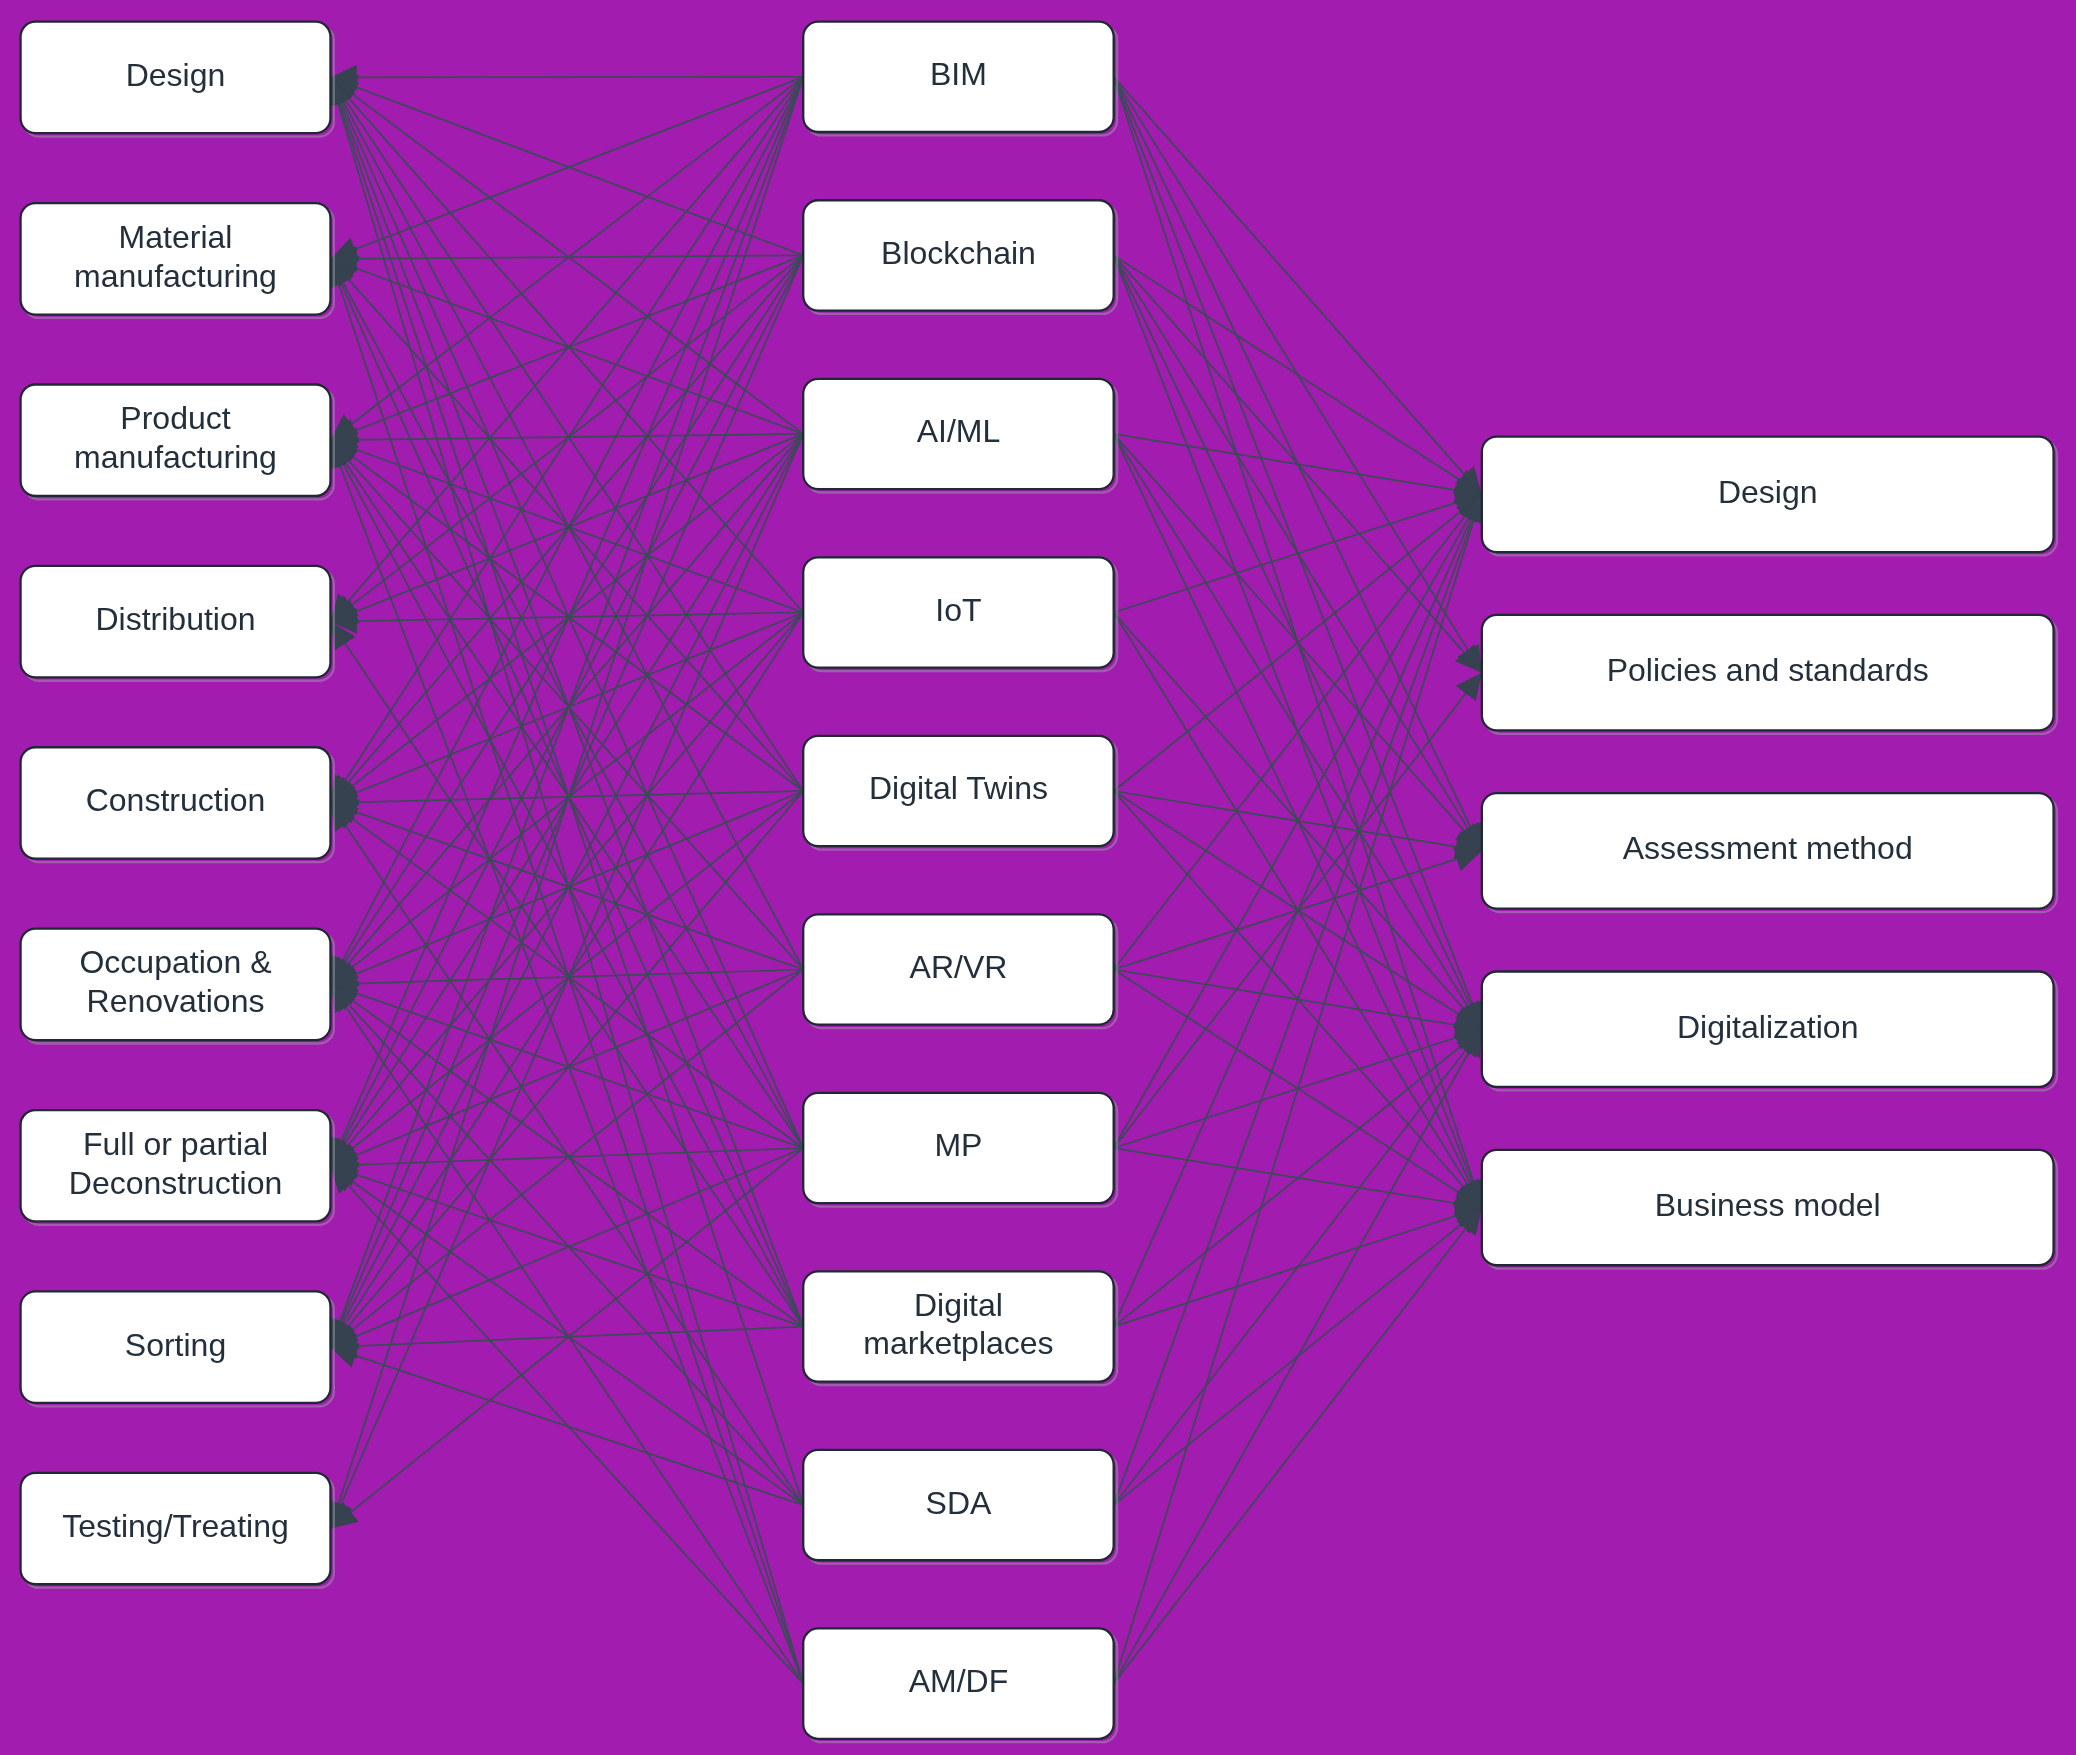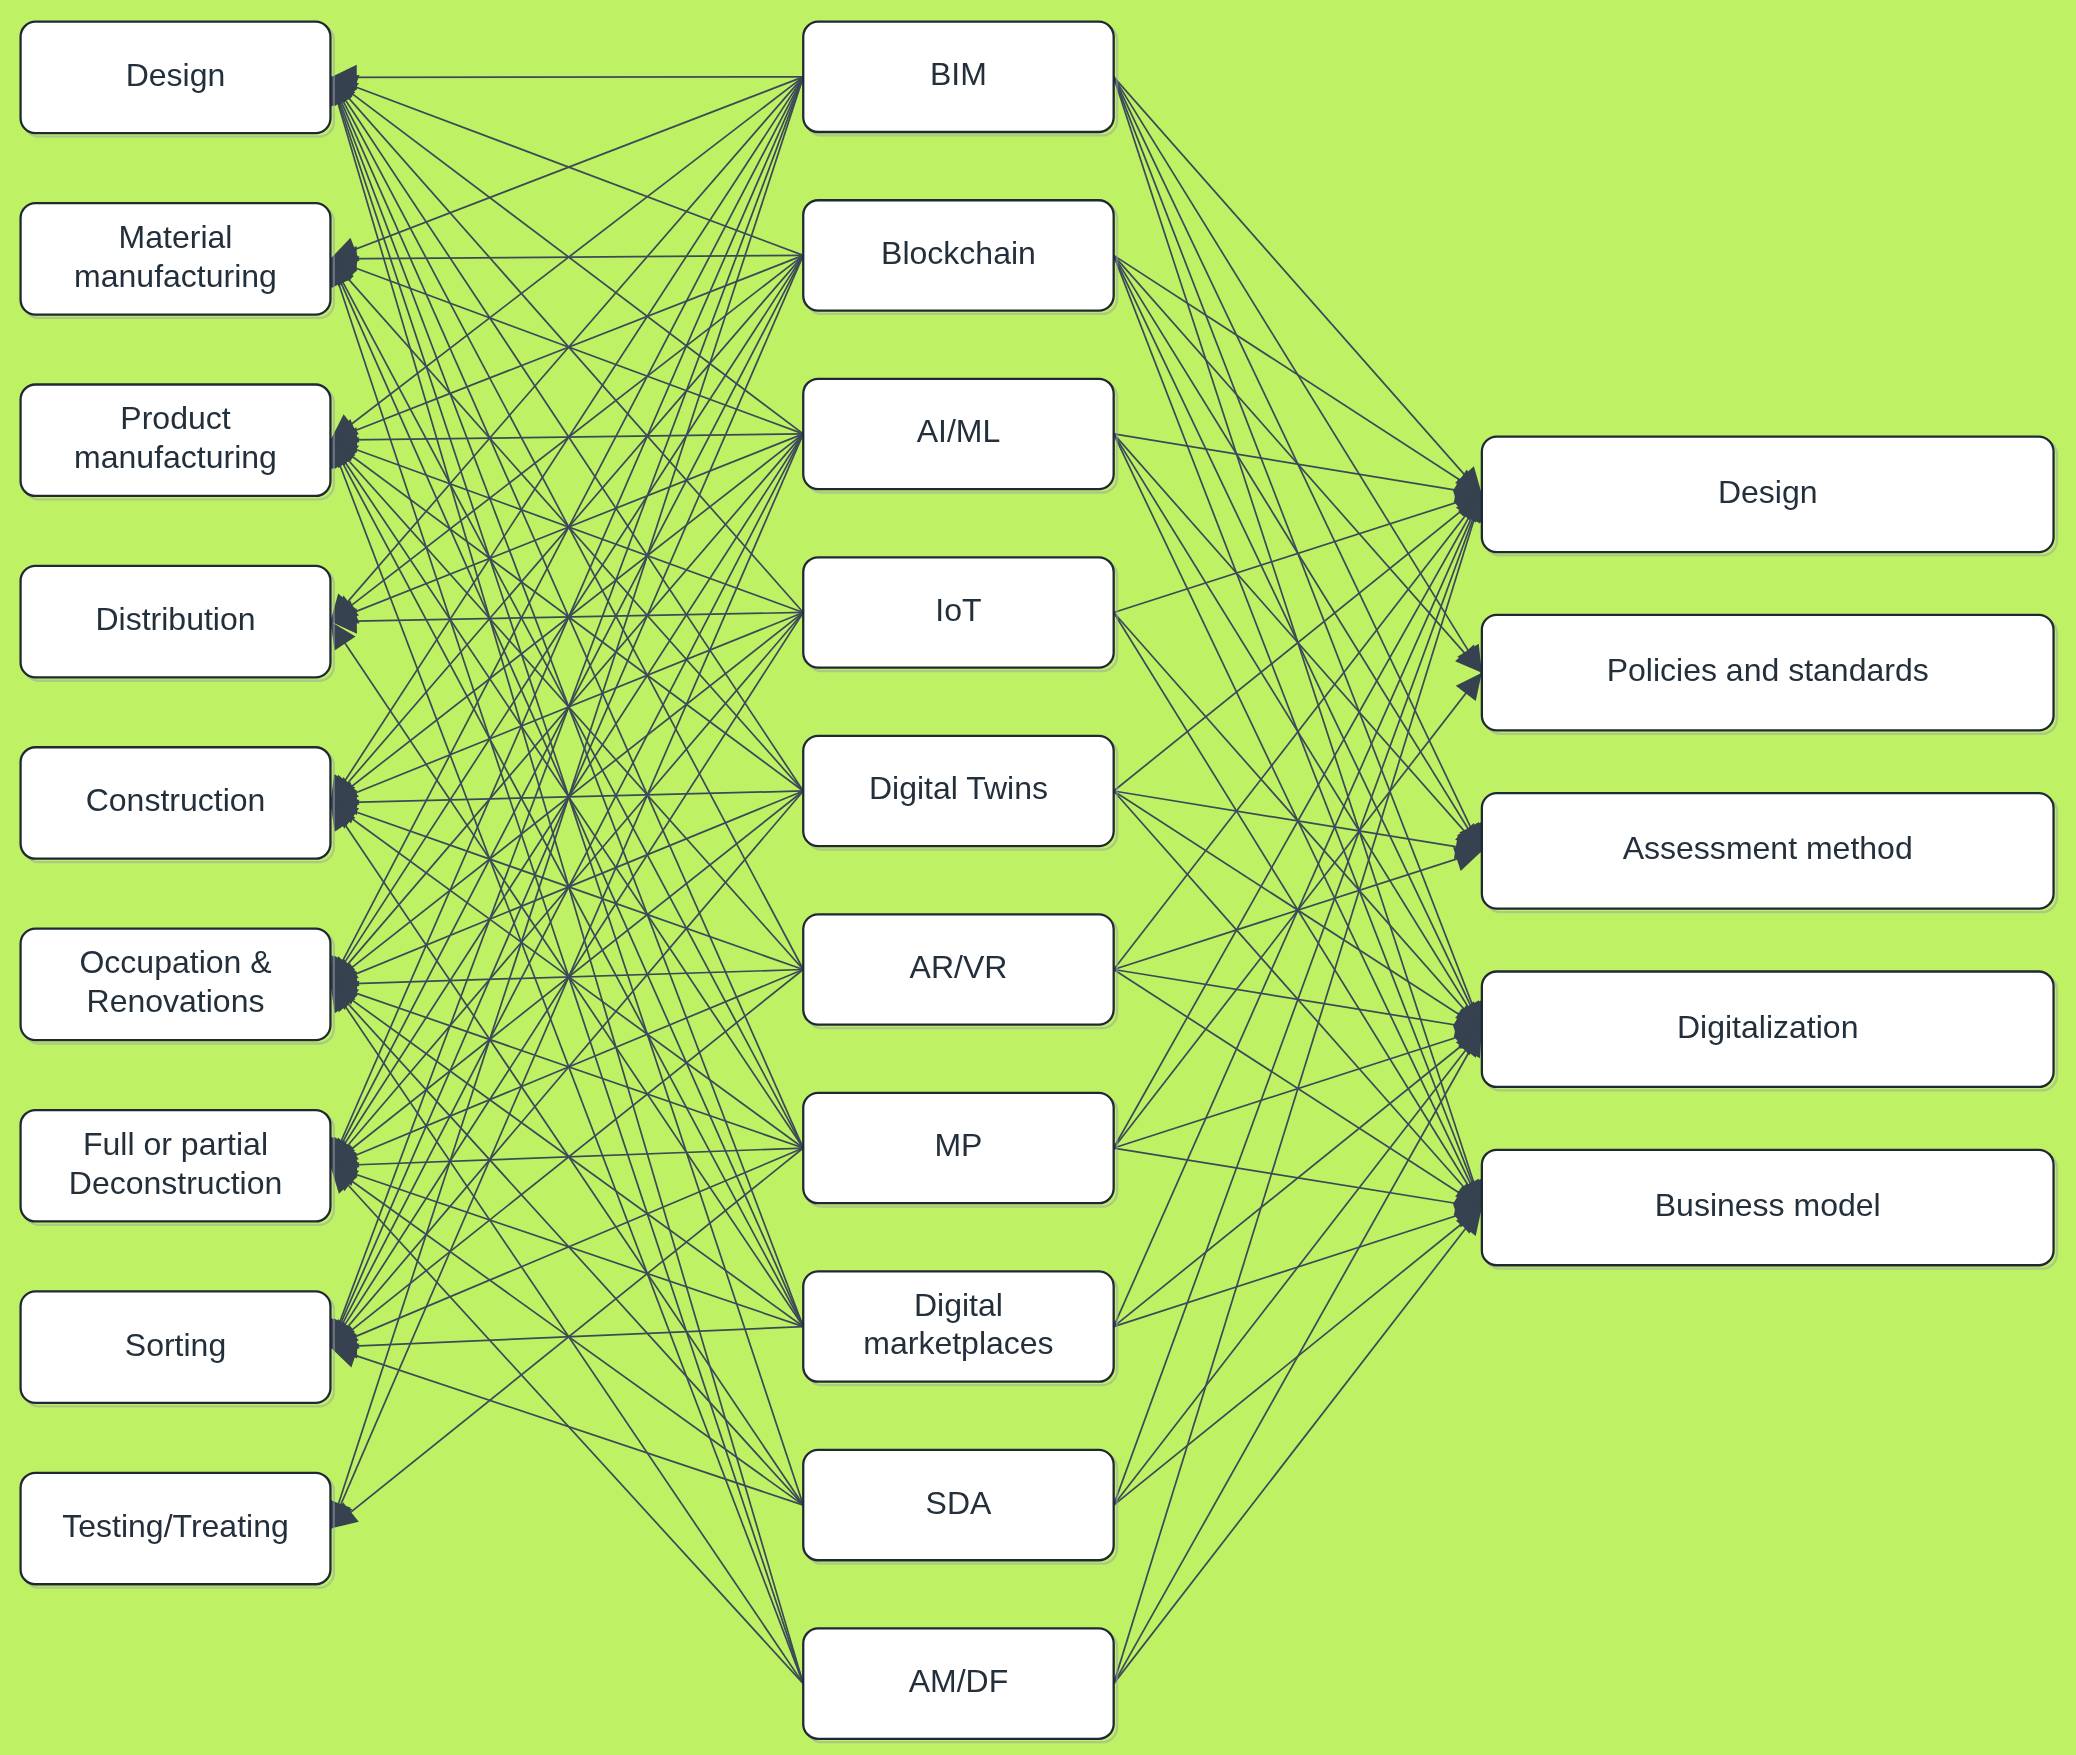--- a/index.html
+++ b/index.html
@@ -1,17 +1,17 @@
 <!DOCTYPE html>
 <html style="font-size:9.1px"><head>
 <meta charset="utf-8">
 <style>
   html,body{margin:0;padding:0;background:#ffffff;}
   body{font-family:"Liberation Sans", sans-serif;}
-  #stage{position:relative;width:2077px;height:1755px;background:#bef264;overflow:hidden;}
+  #stage{position:relative;width:2077px;height:1755px;background:#a21caf;overflow:hidden;}
   svg#diagram{position:absolute;left:0;top:0;width:2077px;height:1755px;}
   .node-rect{fill:#ffffff;stroke:#1f2833;stroke-width:4;}
   .node-label{fill:#23303c;font-family:"Liberation Sans", sans-serif;font-size:56px;text-anchor:middle;dominant-baseline:middle;}
   .edge{stroke:#3c4a58;stroke-width:3;fill:none;}
   .arrowhead{fill:#36424f;}
 </style>
 </head>
 <body>
 
 <div id="stage">

